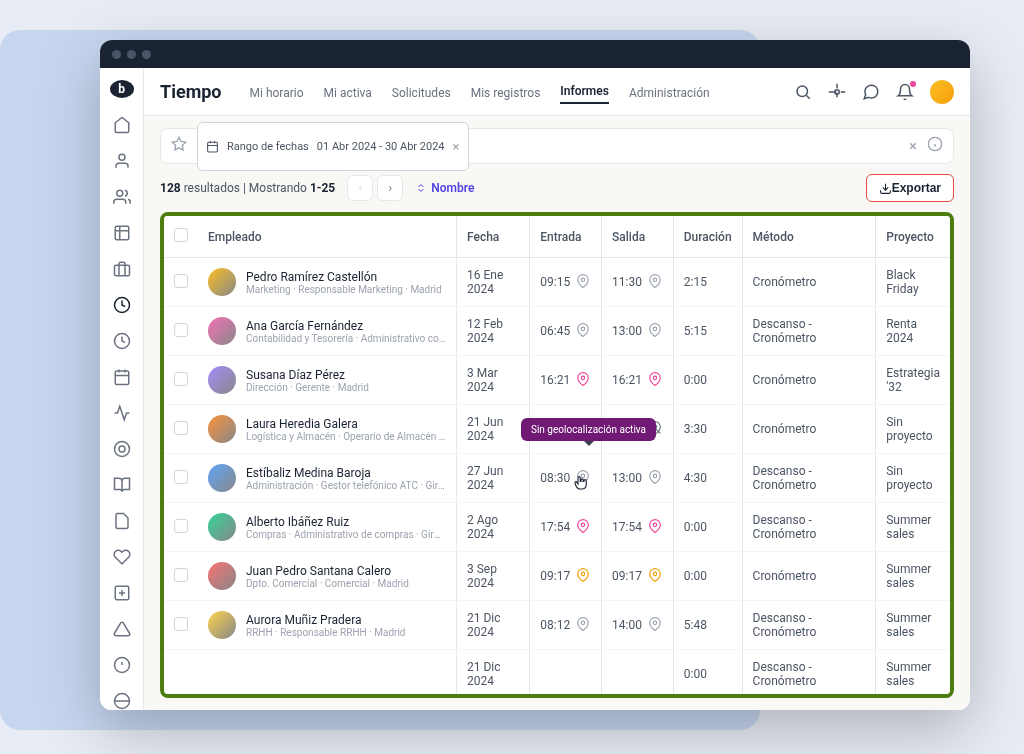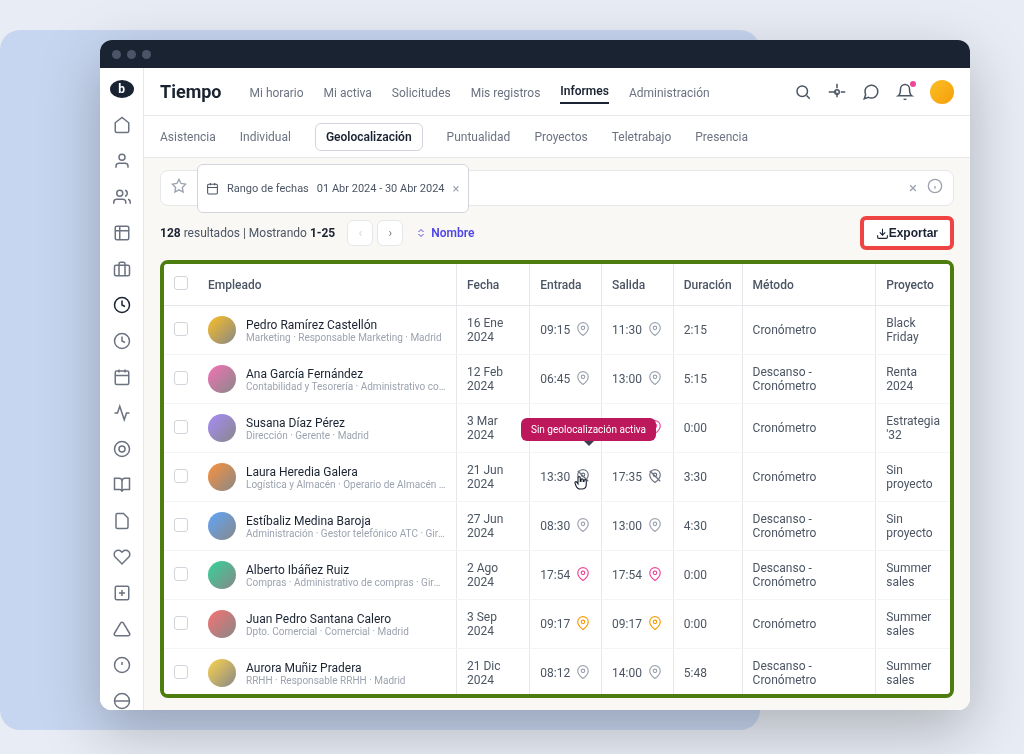--- a/index.html
+++ b/index.html
@@ -33,40 +33,40 @@
 .filter-spacer { flex: 1; }
 .filter-close { color: #9ca3af; cursor: pointer; font-size: 15px; }
 .info-icon { color: #9ca3af; cursor: pointer; }
 .results-bar { display: flex; align-items: center; gap: 12px; margin-bottom: 10px; font-size: 12px; }
 .results-count { color: #4b5563; }
 .results-count b { font-weight: 700; color: #1a2332; }
 .pager { display: flex; gap: 4px; }
 .pager-btn { width: 26px; height: 26px; border: 1px solid #e5e7eb; border-radius: 6px; background: #fff; display: flex; align-items: center; justify-content: center; cursor: pointer; color: #6b7280; }
 .pager-btn.disabled { color: #d1d5db; cursor: default; }
 .sort-link { color: #4f46e5; font-size: 12px; font-weight: 600; cursor: pointer; display: flex; align-items: center; gap: 4px; }
-.export-btn { margin-left: auto; background: #fff; border: 4px solid #ef4444; border-radius: 6px; padding: 6px 12px; font-size: 12px; font-weight: 600; color: #1a2332; cursor: pointer; display: flex; align-items: center; gap: 0; }
+.export-btn { margin-left: auto; background: #fff; border: 1px solid #ef4444; border-radius: 6px; padding: 6px 12px; font-size: 12px; font-weight: 600; color: #1a2332; cursor: pointer; display: flex; align-items: center; gap: 0; }
 .table-wrap { flex: 1; background: #fff; border: 4px solid #4d7c0f; border-radius: 8px; overflow: auto; }
 table { width: 100%; border-collapse: collapse; font-size: 12px; }
 thead th { text-align: left; padding: 12px 10px; color: #4b5563; font-weight: 500; border-bottom: 1px solid #e5e7eb; background: #fff; position: sticky; top: 0; }
 th.check-col, td.check-col { width: 34px; text-align: center; }
 th.emp-col { width: 240px; }
 th.date-col { width: 80px; }
 th.time-col { width: 72px; }
 th.dur-col { width: 60px; }
 th.method-col { width: 150px; }
 tbody td { padding: 10px 10px; border-bottom: 1px solid #f3f4f6; color: #4b5563; vertical-align: middle; }
 .chk { width: 14px; height: 14px; border: 1.5px solid #d1d5db; border-radius: 3px; display: inline-block; cursor: pointer; }
 .emp-cell { display: flex; align-items: center; gap: 10px; }
 .emp-avatar { width: 28px; height: 28px; border-radius: 50%; flex-shrink: 0; }
 .emp-info { min-width: 0; }
 .emp-name { font-weight: 400; color: #1a2332; font-size: 12px; }
 .emp-meta { font-size: 10px; color: #9ca3af; white-space: nowrap; overflow: hidden; text-overflow: ellipsis; max-width: 200px; }
 .time-cell { display: flex; align-items: center; gap: 6px; }
 .geo-icon { width: 14px; height: 14px; flex-shrink: 0; }
-.tooltip { position: absolute; background: #be185d; color: #fff; padding: 6px 10px; border-radius: 6px; font-size: 10px; white-space: nowrap; z-index: 100; }
+.tooltip { position: absolute; background: #701a75; color: #fff; padding: 6px 10px; border-radius: 6px; font-size: 10px; white-space: nowrap; z-index: 100; }
 .tooltip::after { content: ''; position: absolute; bottom: -5px; left: 50%; transform: translateX(-50%); border: 5px solid transparent; border-top-color: #374151; border-bottom: none; }
 .cursor-hand { position: absolute; z-index: 101; }
 th.bl, td.bl { border-left: 1px solid #e5e7eb; }
 </style>
 </head>
 <body>
 
 <div class="bg-shape"></div>
 
 <div class="window">
@@ -207,29 +207,20 @@
                 <path d="M21 11.5a8.38 8.38 0 0 1-.9 3.8 8.5 8.5 0 0 1-7.6 4.7 8.38 8.38 0 0 1-3.8-.9L3 21l1.9-5.7a8.38 8.38 0 0 1-.9-3.8 8.5 8.5 0 0 1 4.7-7.6 8.38 8.38 0 0 1 3.8-.9h.5a8.48 8.48 0 0 1 8 8v.5z"></path>
               </svg></span>
           <span class="topbar-icon"><svg viewBox="0 0 24 24" fill="none" stroke="currentColor" stroke-width="2">
                 <path d="M6 8a6 6 0 0 1 12 0c0 7 3 9 3 9H3s3-2 3-9"></path>
                 <path d="M10.3 21a1.94 1.94 0 0 0 3.4 0"></path>
               </svg><span class="badge-dot"></span></span>
           <div class="avatar-small"></div>
         </div>
       </div>
 
-      <div class="subtabs" id="subtabs">
-          <span class="subtab">Asistencia</span>
-          <span class="subtab">Individual</span>
-          <span class="subtab active">Geolocalización</span>
-          <span class="subtab">Puntualidad</span>
-          <span class="subtab">Proyectos</span>
-          <span class="subtab">Teletrabajo</span>
-          <span class="subtab">Presencia</span>
-        </div>
 
       <div class="content">
 
         <div class="filter-bar">
           <span class="star-icon"><svg width="16" height="16" viewBox="0 0 24 24" fill="none" stroke="currentColor" stroke-width="2">
                 <polygon points="12 2 15.09 8.26 22 9.27 17 14.14 18.18 21.02 12 17.77 5.82 21.02 7 14.14 2 9.27 8.91 8.26 12 2"></polygon>
               </svg></span>
           <div class="date-chip">
             <svg width="13" height="13" viewBox="0 0 24 24" fill="none" stroke="currentColor" stroke-width="2">
                 <rect x="3" y="4" width="18" height="18" rx="2"></rect>

